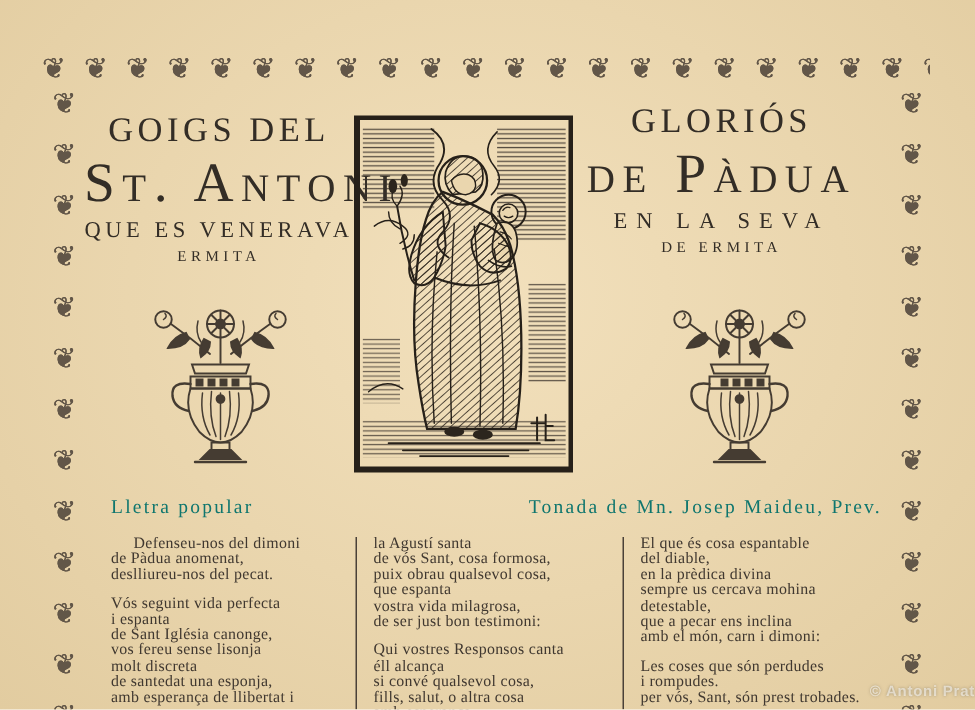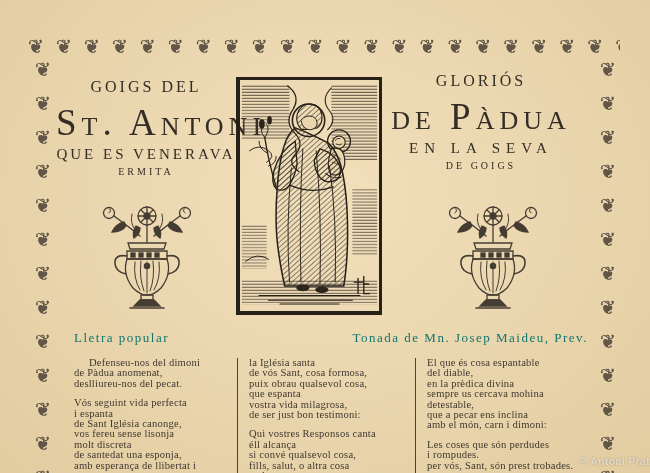--- a/index.html
+++ b/index.html
@@ -19,21 +19,21 @@
     text-shadow:0 0 .4px #574c40;
   }
   .border-top{left:28px;top:34px;width:592px;height:27px;}
   .border-left{left:28px;top:58px;width:27px;height:415px;writing-mode:vertical-rl;}
   .border-right{left:593px;top:58px;width:27px;height:415px;writing-mode:vertical-rl;}
 
   
   .title-block{position:absolute;text-align:center;color:#332d26;}
   .title-left{left:56px;top:74px;width:180px;}
   .title-right{left:390px;top:68px;width:182px;}
-  .t-row1{font-size:16px;letter-spacing:3px;line-height:26px;text-align:center;}
+  .t-row1{font-size:23px;letter-spacing:3px;line-height:26px;text-align:center;}
   .t-row2{font-size:37px;letter-spacing:5px;line-height:42px;font-variant:small-caps;margin-top:2px;white-space:nowrap;}
   .t-row3{font-size:15px;letter-spacing:3px;line-height:17px;margin-top:2px;}
   .t-row4{font-size:10px;letter-spacing:3px;line-height:17px;}
   .title-right .t-row3{letter-spacing:6px;}
 
   
   .woodcut{
     position:absolute;left:236px;top:77px;width:146px;height:238px;
     border-style:solid;border-color:#262019;border-width:3px 3px 4px 4px;
     box-sizing:border-box;background:transparent;
@@ -91,21 +91,21 @@
     <div class="t-row1">GOIGS DEL</div>
     <div class="t-row2">St. Antoni</div>
     <div class="t-row3">QUE ES VENERAVA</div>
     <div class="t-row4">ERMITA</div>
   </div>
 
   <div class="title-block title-right">
     <div class="t-row1">GLORIÓS</div>
     <div class="t-row2">de Pàdua</div>
     <div class="t-row3">EN LA SEVA</div>
-    <div class="t-row4">DE GOIGS</div>
+    <div class="t-row4">DE ERMITA</div>
   </div>
 
   <div class="woodcut">
     <svg viewBox="0 0 146 238">
       <defs>
         <pattern id="hatch" width="4" height="4" patternUnits="userSpaceOnUse" patternTransform="rotate(48)">
           <line x1="0" y1="0" x2="0" y2="4" stroke="#2c251d" stroke-width="1.1"></line>
         </pattern>
         <pattern id="bgh" width="6" height="3.2" patternUnits="userSpaceOnUse">
           <line x1="0" y1="1" x2="6" y2="1" stroke="#38302a" stroke-width="0.9"></line>
@@ -229,21 +229,21 @@
           <div class="vline">i espanta</div>
           <div class="vline">de Sant Iglésia canonge,</div>
           <div class="vline">vos fereu sense lisonja</div>
           <div class="vline">molt discreta</div>
           <div class="vline">de santedat una esponja,</div>
           <div class="vline">amb esperança de llibertat i</div>
         </div>
       </div>
     <div class="vcol vcol-2">
         <div class="stanza">
-          <div class="vline">la Iglésia santa</div>
+          <div class="vline">la Agustí santa</div>
           <div class="vline">de vós Sant, cosa formosa,</div>
           <div class="vline">puix obrau qualsevol cosa,</div>
           <div class="vline">que espanta</div>
           <div class="vline">vostra vida milagrosa,</div>
           <div class="vline">de ser just bon testimoni:</div>
         </div>
         <div class="stanza">
           <div class="vline">Qui vostres Responsos canta</div>
           <div class="vline">éll alcança</div>
           <div class="vline">si convé qualsevol cosa,</div>

